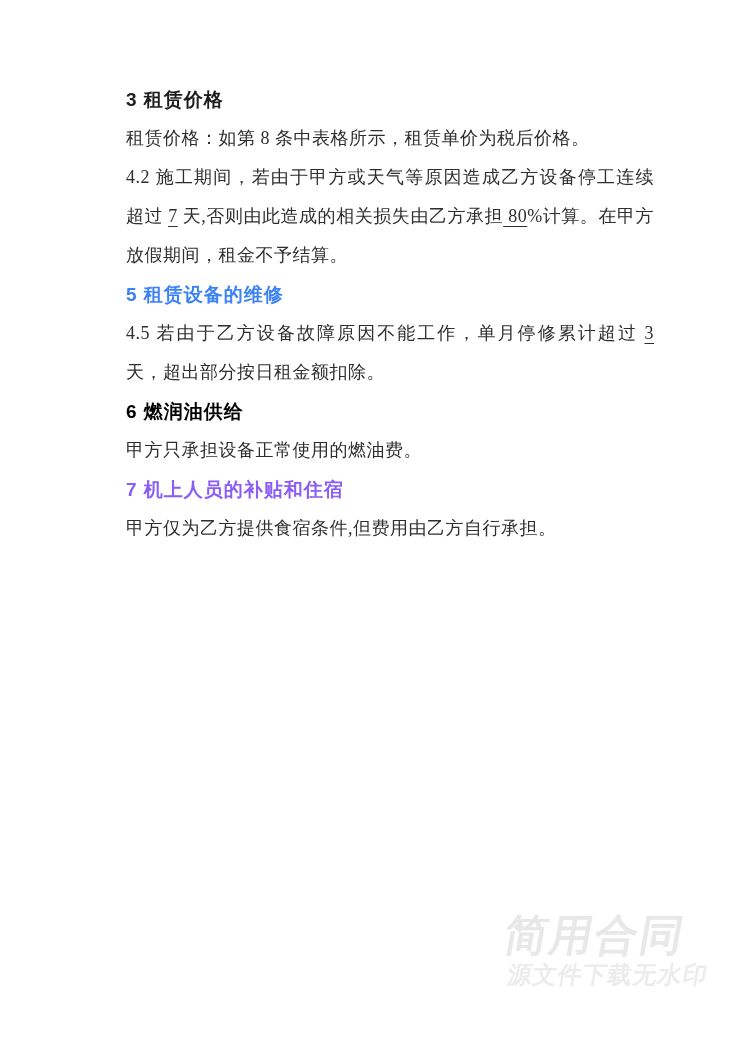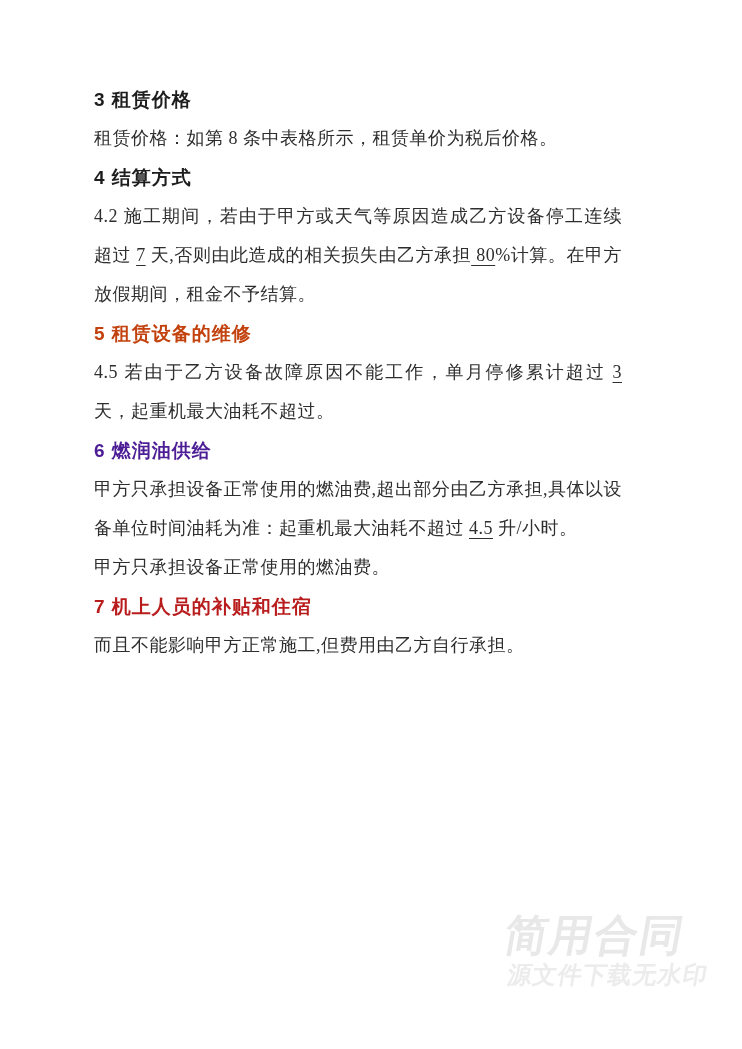--- a/index.html
+++ b/index.html
@@ -9,21 +9,21 @@
   body {
     width: 742px;
     height: 1049px;
     background: #ffffff;
     position: relative;
     overflow: hidden;
     font-family: "Liberation Serif", "DejaVu Serif", serif;
   }
   .doc {
     position: absolute;
-    left: 94px;
+    left: 126px;
     top: 80px;
     width: 528px;
     font-size: 18px;
     line-height: 39px;
     color: #2e2e2e;
     text-align: justify;
     text-justify: inter-character;
   }
   .doc h2.heading {
     font-family: "Liberation Sans", "DejaVu Sans", sans-serif;
@@ -71,25 +71,23 @@
     white-space: nowrap;
     user-select: none;
   }
 </style>
 </head>
 <body style="background: rgb(255, 255, 255);">
 
 <div class="doc" style="color: rgb(46, 46, 46);">
     <h2 class="heading" style="color: rgb(29, 29, 29);">3 租赁价格</h2>
     <p class="paragraph"><span>租赁价格：如第 8 条中表格所示，租赁单价为税后价格。</span></p>
-    <h2 class="heading" style="color: rgb(29, 29, 29);">4 结算方式</h2>
     <p class="paragraph"><span>4.2 施工期间，若由于甲方或天气等原因造成乙方设备停工连续超过 </span><span class="u">7</span><span> 天,否则由此造成的相关损失由乙方承担</span><span class="u"> 80</span><span>%计算。在甲方放假期间，租金不予结算。</span></p>
-    <h2 class="heading" style="color: #c2410c;">5 租赁设备的维修</h2>
-    <p class="paragraph"><span>4.5 若由于乙方设备故障原因不能工作，单月停修累计超过 </span><span class="u">3</span><span> 天，起重机最大油耗不超过。</span></p>
-    <h2 class="heading" style="color: #4c1d95;">6 燃润油供给</h2>
-    <p class="paragraph"><span>甲方只承担设备正常使用的燃油费,超出部分由乙方承担,具体以设备单位时间油耗为准：起重机最大油耗不超过 </span><span class="u">4.5</span><span> 升/小时。</span></p>
+    <h2 class="heading" style="color: #3b82f6;">5 租赁设备的维修</h2>
+    <p class="paragraph"><span>4.5 若由于乙方设备故障原因不能工作，单月停修累计超过 </span><span class="u">3</span><span> 天，超出部分按日租金额扣除。</span></p>
+    <h2 class="heading" style="color: #000000;">6 燃润油供给</h2>
     <p class="paragraph"><span>甲方只承担设备正常使用的燃油费。</span></p>
-    <h2 class="heading" style="color: #b91c1c;">7 机上人员的补贴和住宿</h2>
-    <p class="paragraph"><span>而且不能影响甲方正常施工,但费用由乙方自行承担。</span></p>
+    <h2 class="heading" style="color: #8b5cf6;">7 机上人员的补贴和住宿</h2>
+    <p class="paragraph"><span>甲方仅为乙方提供食宿条件,但费用由乙方自行承担。</span></p>
   </div>
 
 <div class="watermark-title" style="color: rgb(232, 232, 232);">简用合同</div>
 <div class="watermark-sub" style="color: rgb(236, 236, 236);">源文件下载无水印</div>
 
 </body></html>

